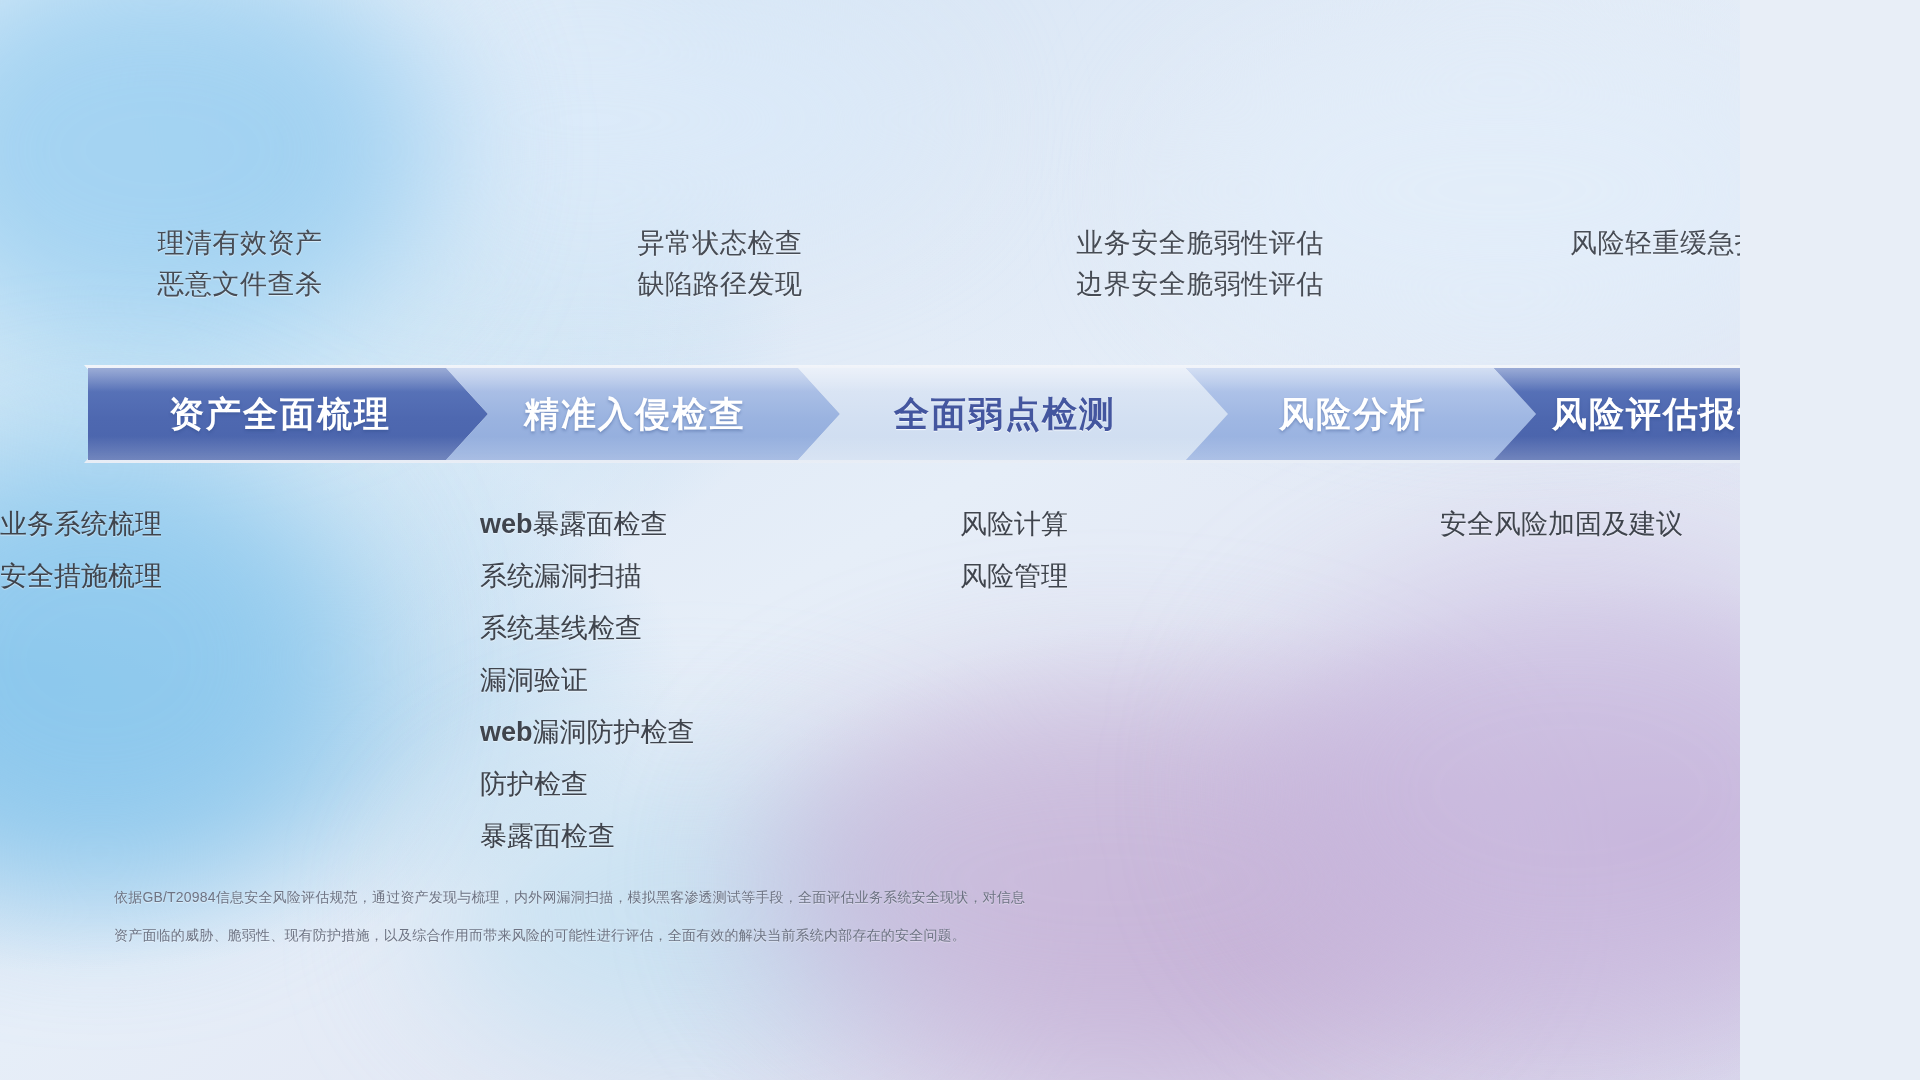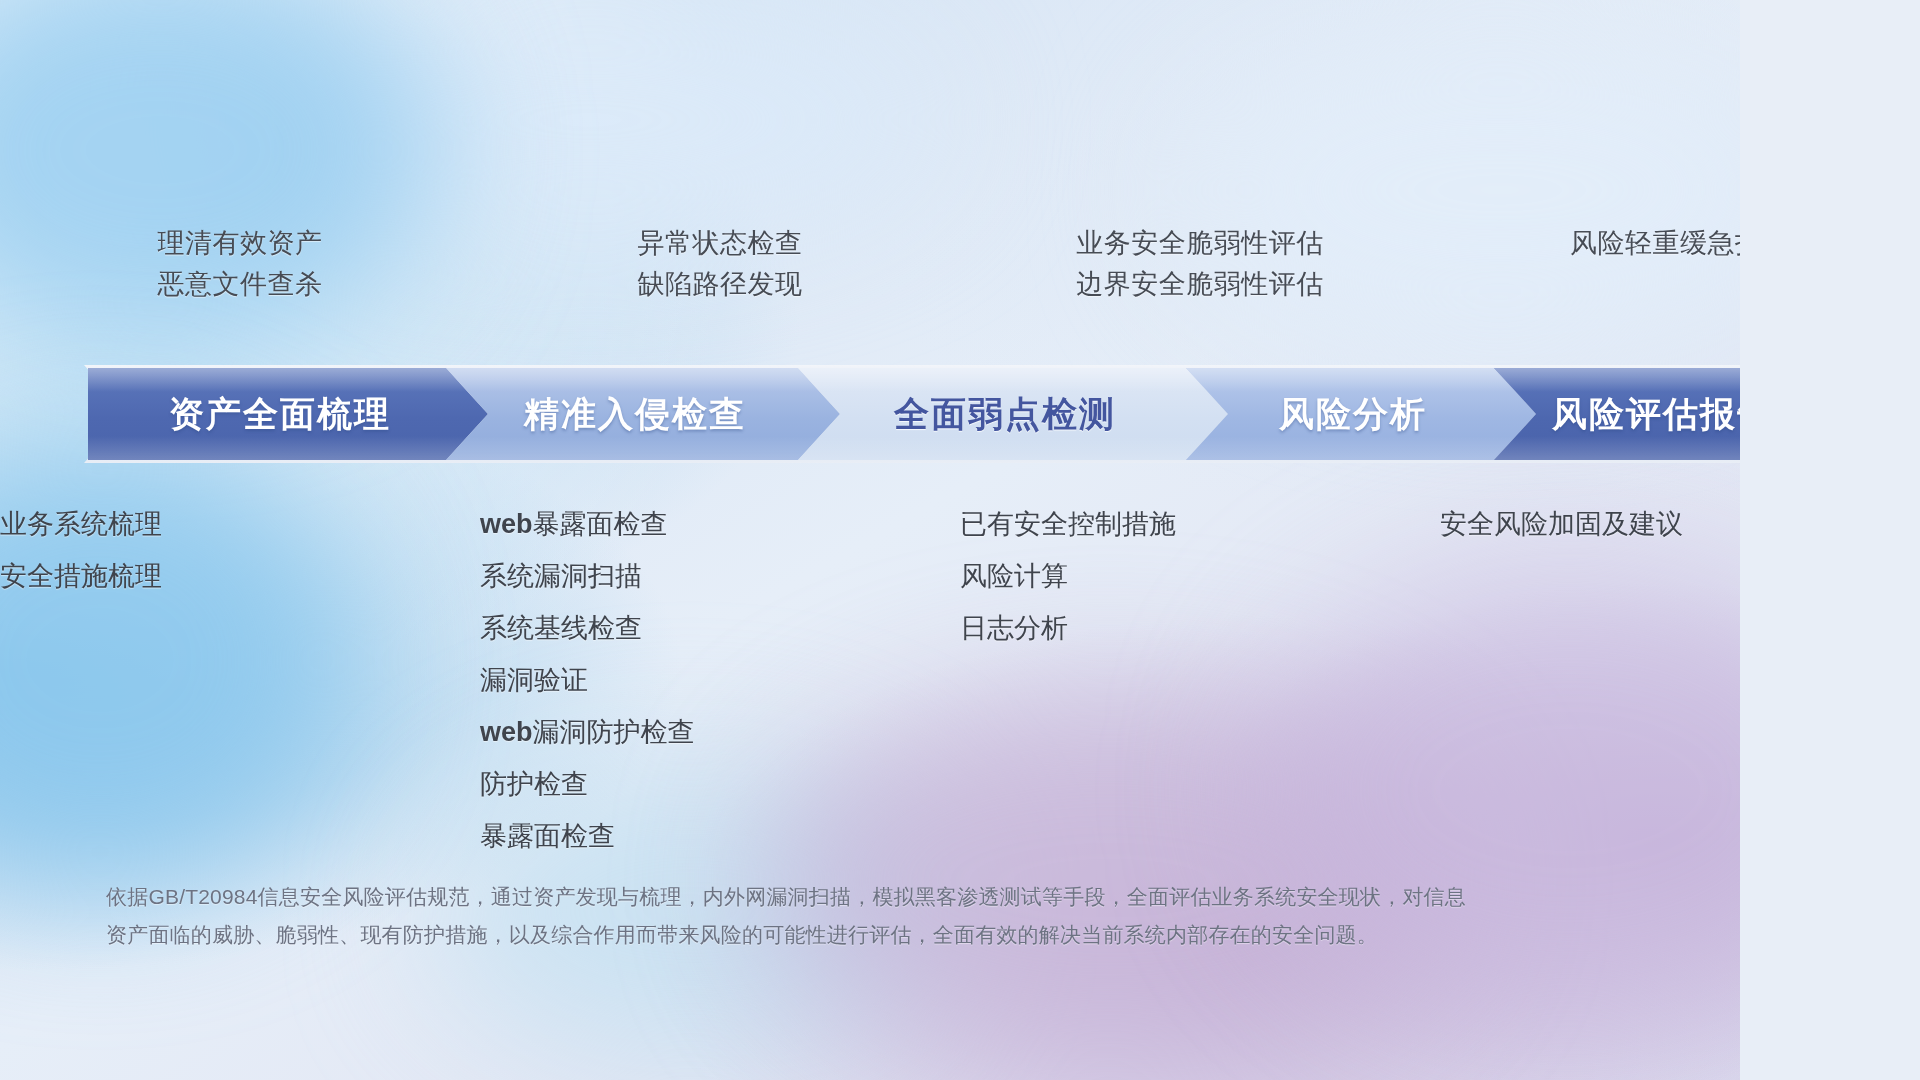--- a/index.html
+++ b/index.html
@@ -82,22 +82,22 @@
   .botrow{position:absolute;left:0;top:500px;width:1920px;display:flex;align-items:flex-start;}
   .botcol{flex:1;display:flex;flex-direction:column;align-items:flex-start;gap:3px;}
   .botcol .item{
     font-size:27px;color:#3f444d;line-height:49px;white-space:nowrap;
     text-shadow:0 1px 1px rgba(255,255,255,.5);
   }
   .botcol .item .en{font-weight:bold;font-family:"Liberation Sans","DejaVu Sans",sans-serif;}
 
   
   .footer{
-    position:absolute;left:106px;top:878px;width:1530px;
-    font-size:21px;line-height:38px;color:#6d7383;letter-spacing:.2px;
+    position:absolute;left:114px;top:878px;width:1530px;
+    font-size:14px;line-height:38px;color:#6d7383;letter-spacing:.2px;
     text-shadow:0 1px 1px rgba(255,255,255,.45);
   }
   .footer p{margin:0;}
 </style>
 </head>
 <body>
 
 <div id="stage">
   <div class="blob b7"></div>
   <div class="blob b6"></div>
@@ -162,23 +162,22 @@
         <div class="item"><span class="en">web</span><span>暴露面检查</span></div>
         <div class="item"><span class="en"></span><span>系统漏洞扫描</span></div>
         <div class="item"><span class="en"></span><span>系统基线检查</span></div>
         <div class="item"><span class="en"></span><span>漏洞验证</span></div>
         <div class="item"><span class="en">web</span><span>漏洞防护检查</span></div>
         <div class="item"><span class="en"></span><span>防护检查</span></div>
         <div class="item"><span class="en"></span><span>暴露面检查</span></div>
       </div>
 
       <div class="botcol">
-        <div class="item"><span class="en"></span><span>已有安全控制措施</span></div>
         <div class="item"><span class="en"></span><span>风险计算</span></div>
-        <div class="item"><span class="en"></span><span>日志分析</span></div>
+        <div class="item"><span class="en"></span><span>风险管理</span></div>
       </div>
 
       <div class="botcol">
         <div class="item"><span class="en"></span><span>安全风险加固及建议</span></div>
       </div>
     </div>
 
     <div class="footer">
       <p>依据GB/T20984信息安全风险评估规范，通过资产发现与梳理，内外网漏洞扫描，模拟黑客渗透测试等手段，全面评估业务系统安全现状，对信息</p>
       <p>资产面临的威胁、脆弱性、现有防护措施，以及综合作用而带来风险的可能性进行评估，全面有效的解决当前系统内部存在的安全问题。</p>

